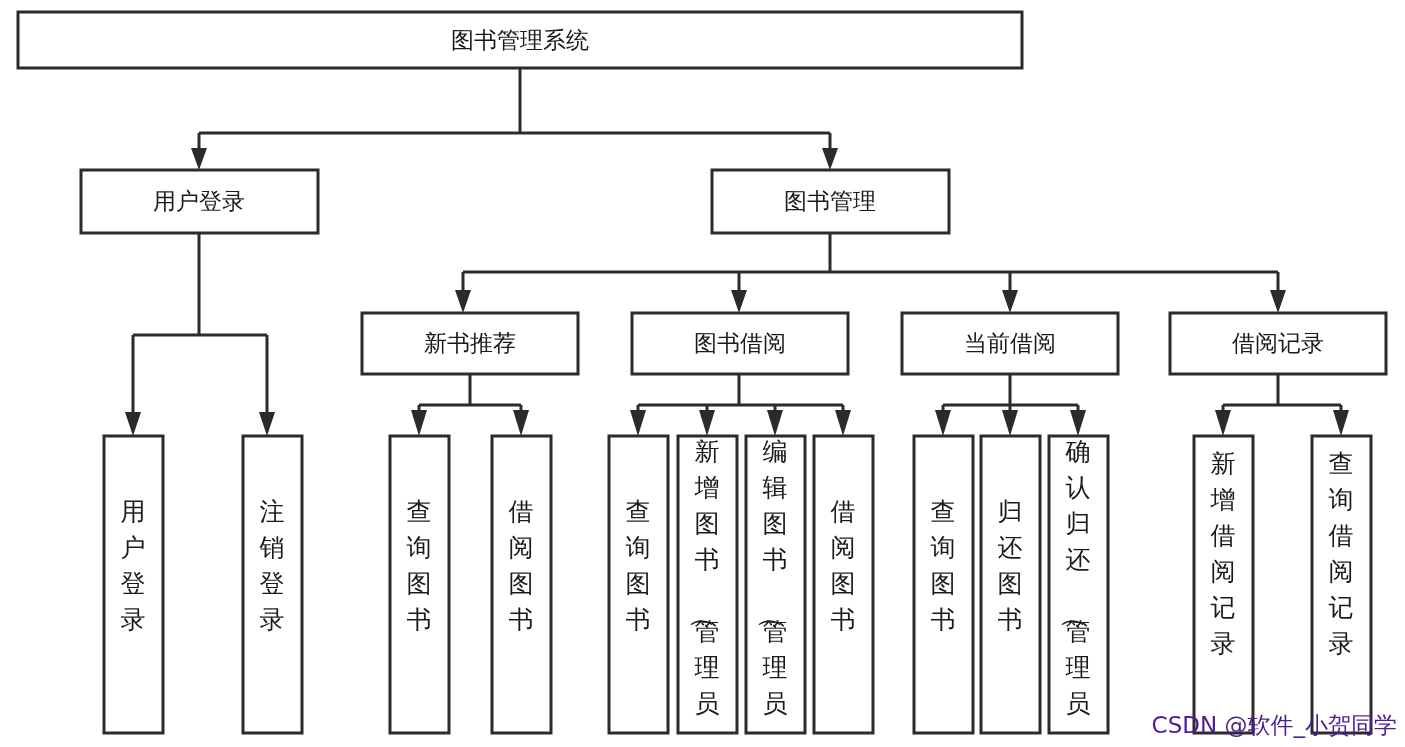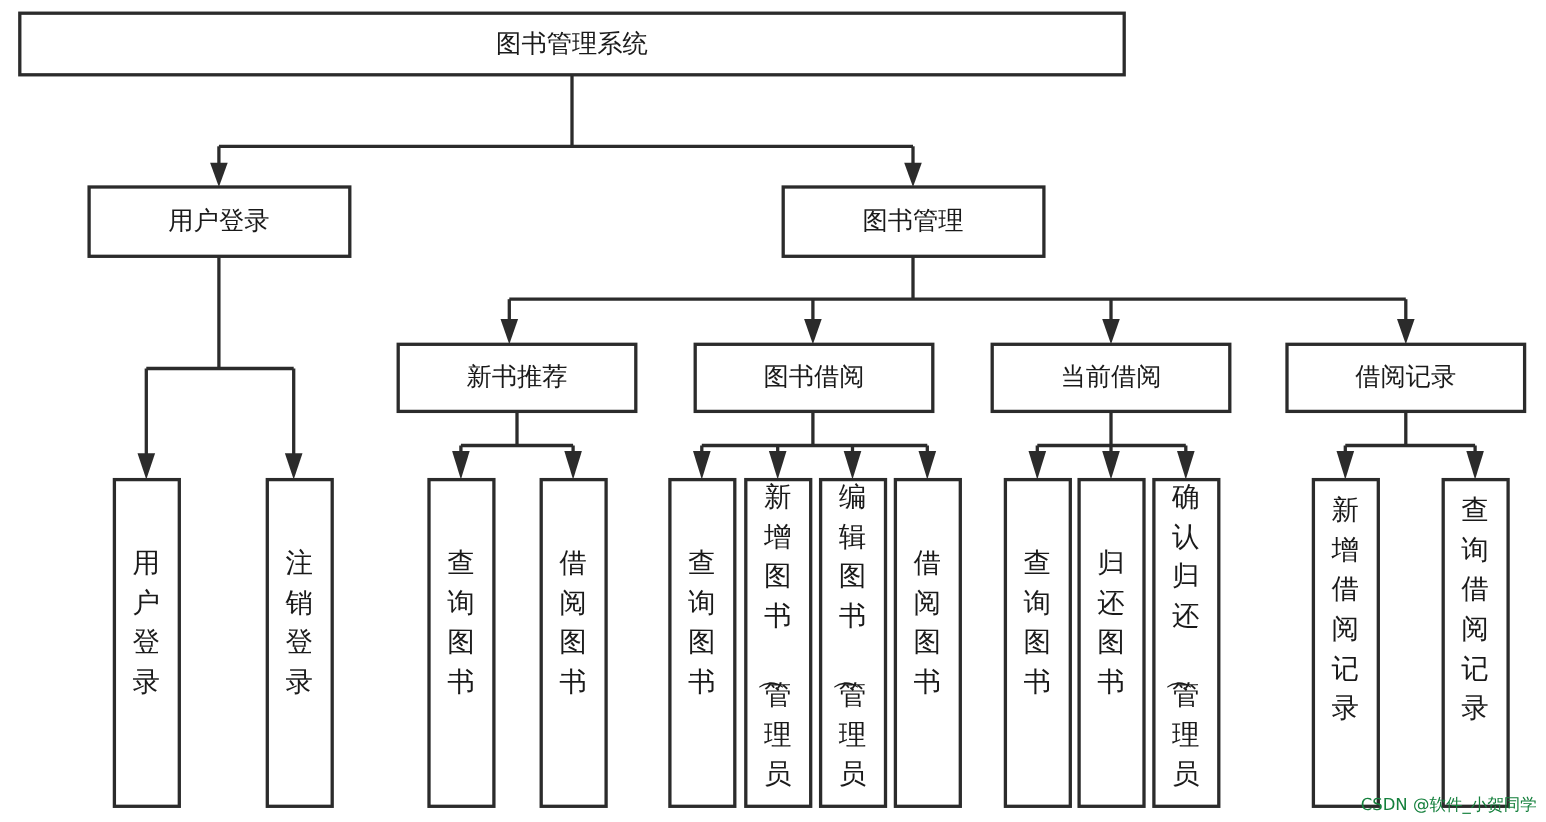--- a/index.html
+++ b/index.html
@@ -44,22 +44,22 @@
   }
   .arrow-head {
     fill: #2b2b2b;
     stroke: none;
   }
   .watermark {
     position: absolute;
     right: 8px;
     bottom: 6px;
     font-family: "DejaVu Sans", "Liberation Sans", sans-serif;
-    font-size: 15px;
-    color: #15803d;
+    font-size: 23px;
+    color: #4c1d95;
     white-space: nowrap;
     pointer-events: none;
   }
 </style>
 </head>
 <body>
 
 <svg id="diagram" viewBox="0 0 1405 747" xmlns="http://www.w3.org/2000/svg">
 
   <g>

